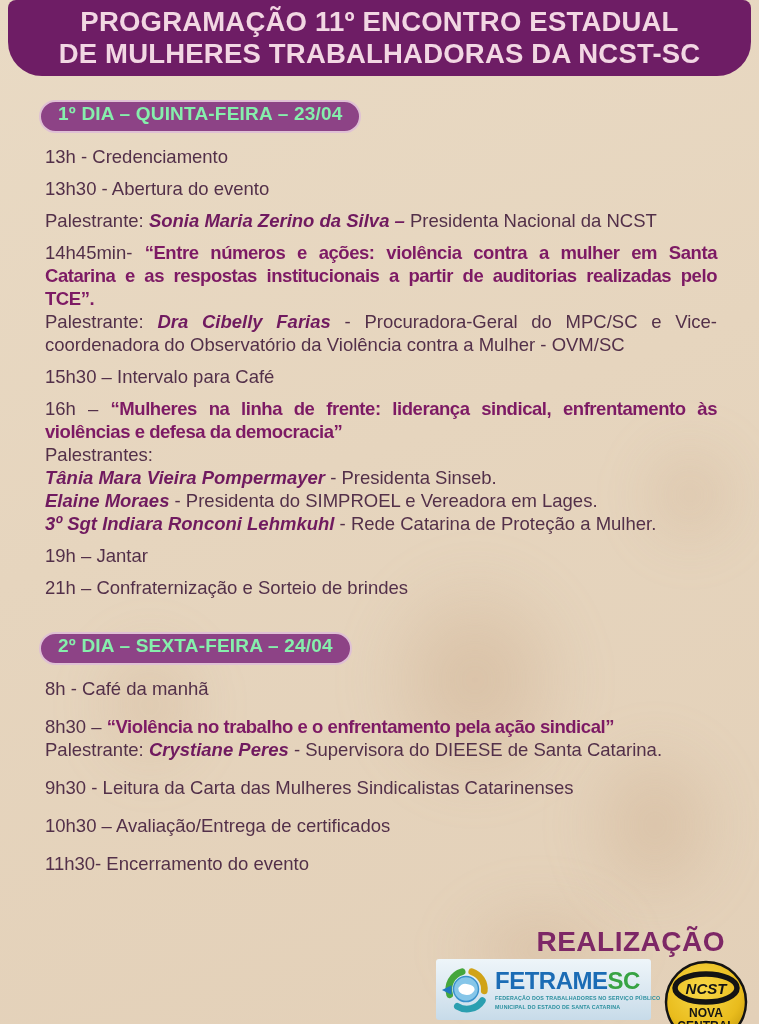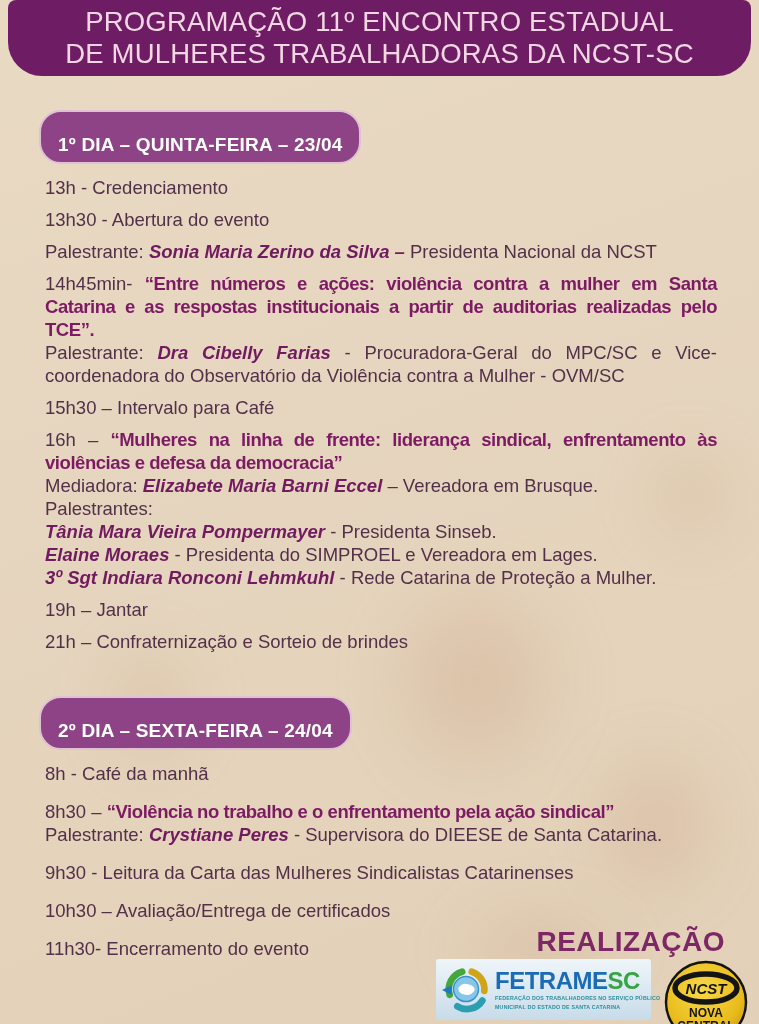--- a/index.html
+++ b/index.html
@@ -23,37 +23,37 @@
   .header{
     margin:0 8px;
     height:76px;
     background:#6e1d65;
     border-radius:8px 8px 34px 34px;
     display:flex;flex-direction:column;justify-content:center;align-items:center;
     text-align:center;
   }
   .header .h-line{
     color:#f2d7e3;
-    font-weight:normal;
+    font-weight:bold;
     font-size:27.5px;
     line-height:32px;
     letter-spacing:.2px;
     white-space:nowrap;
   }
 
   .content{position:relative;padding:0 42px 0 45px;}
 
   .day-badge{
     display:inline-block;
-    margin:34px 0 12px -6px;
+    margin:24px 0 12px -6px;
     background:#8d4386;
     border:2px solid #dfc0d4;
     border-radius:22px;
-    padding:22px 17px 6px 17px;
-    color:#ffffff;
+    padding:1px 17px 6px 17px;
+    color:#86efac;
     font-weight:bold;
     font-size:19px;
     letter-spacing:.2px;
     white-space:nowrap;
   }
   .day2-badge-wrap{display:block;}
 
   .blocks{font-size:18.5px;}
   .block{margin-bottom:9px;}
   .day2 .block{margin-bottom:15px;}
@@ -116,21 +116,20 @@
           </div>
           <div class="block justify">
             <div class="line"><span class="seg-plain">14h45min- </span><span class="seg-bold">“Entre números e ações: violência contra a mulher em Santa Catarina e as respostas institucionais a partir de auditorias realizadas pelo TCE”.</span></div>
             <div class="line"><span class="seg-plain">Palestrante: </span><span class="seg-name">Dra Cibelly Farias</span><span class="seg-plain"> - Procuradora-Geral do MPC/SC e Vice-coordenadora do Observatório da Violência contra a Mulher - OVM/SC</span></div>
           </div>
           <div class="block">
             <div class="line"><span class="seg-plain">15h30 – Intervalo para Café</span></div>
           </div>
           <div class="block justify">
             <div class="line"><span class="seg-plain">16h – </span><span class="seg-bold">“Mulheres na linha de frente: liderança sindical, enfrentamento às violências e defesa da democracia”</span></div>
-            <div class="line"><span class="seg-plain">Mediadora: </span><span class="seg-name">Elizabete Maria Barni Eccel</span><span class="seg-plain"> – Vereadora em Brusque.</span></div>
             <div class="line"><span class="seg-plain">Palestrantes:</span></div>
             <div class="line"><span class="seg-name">Tânia Mara Vieira Pompermayer</span><span class="seg-plain"> -  Presidenta Sinseb.</span></div>
             <div class="line"><span class="seg-name">Elaine Moraes</span><span class="seg-plain"> - Presidenta do SIMPROEL e Vereadora em Lages.</span></div>
             <div class="line"><span class="seg-name">3º Sgt Indiara Ronconi Lehmkuhl</span><span class="seg-plain">  - Rede Catarina de Proteção a Mulher.</span></div>
           </div>
           <div class="block">
             <div class="line"><span class="seg-plain">19h – Jantar</span></div>
           </div>
           <div class="block">
             <div class="line"><span class="seg-plain">21h – Confraternização e Sorteio de brindes</span></div>

